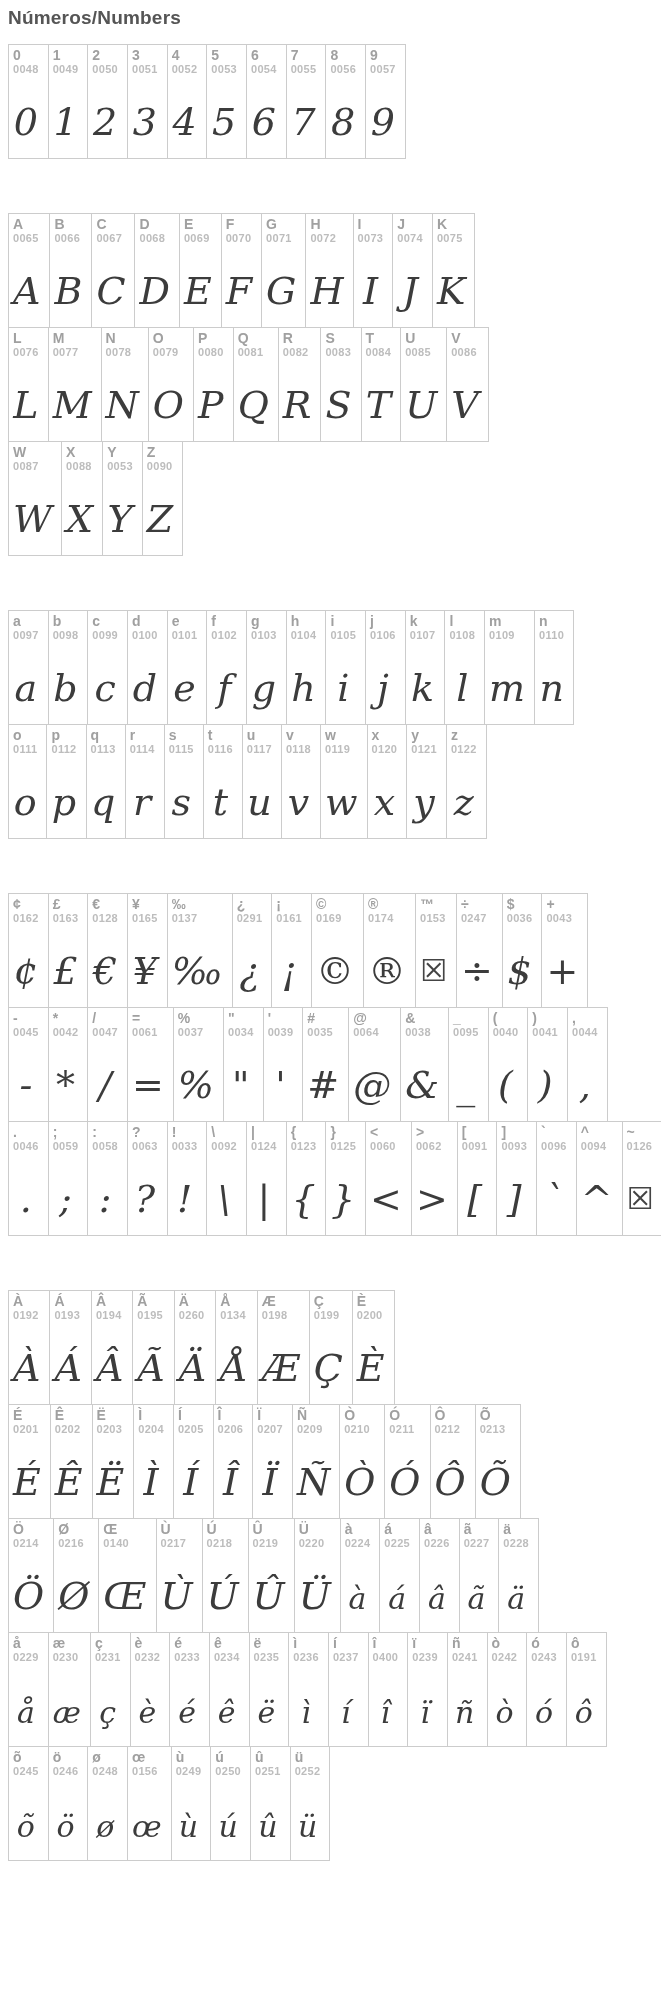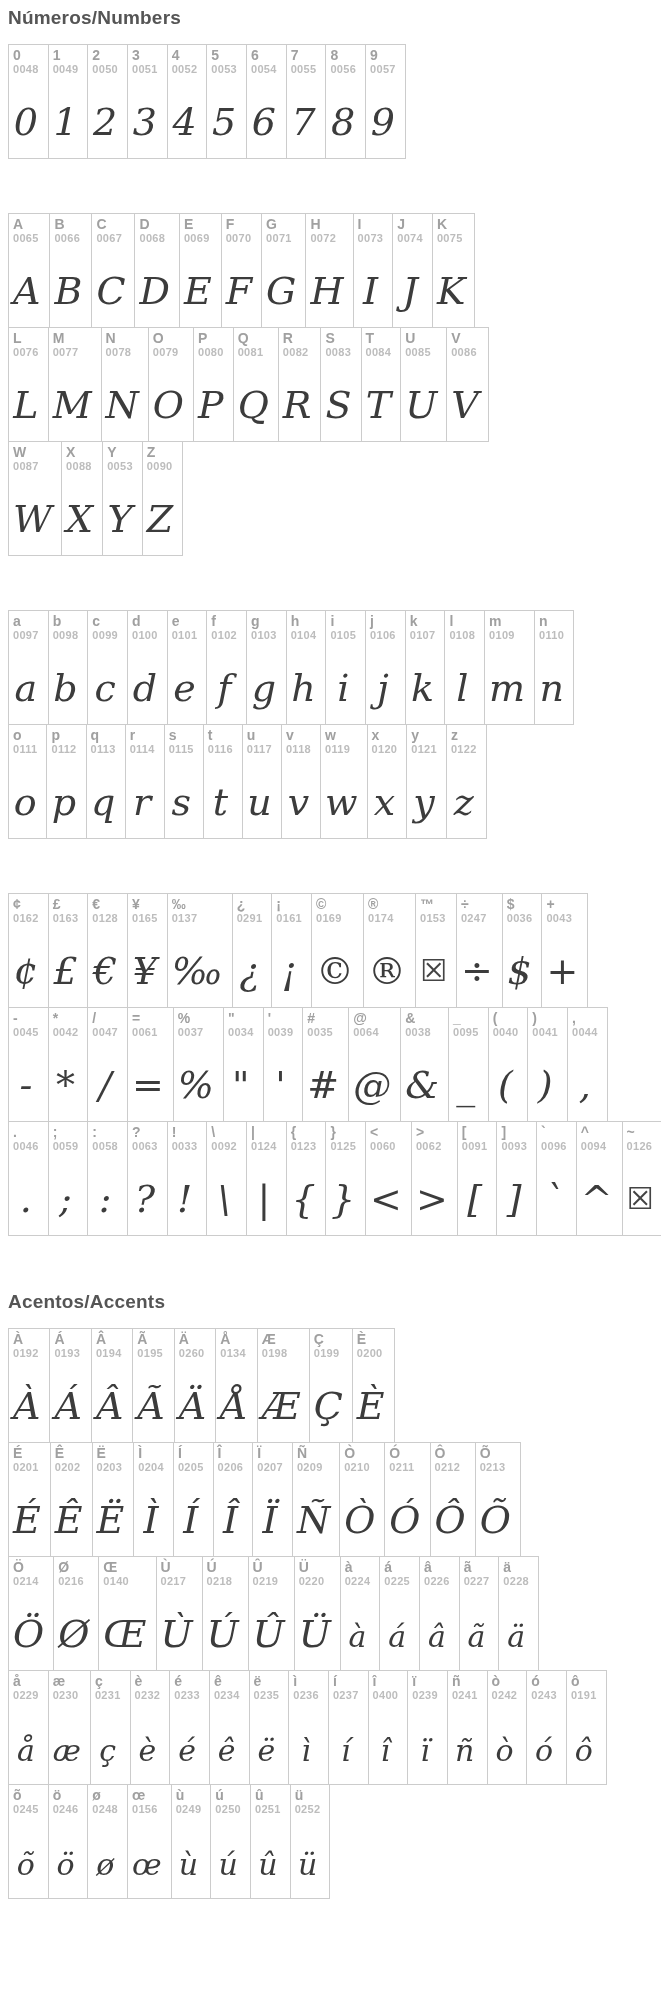--- a/index.html
+++ b/index.html
@@ -629,21 +629,20 @@
           </div>
           <div class="cell">
             <span class="cell-char">~</span>
             <span class="cell-code">0126</span>
             <div class="cell-glyph missing">☒</div>
           </div>
         </div>
       </div>
     </div>
     <div class="section">
-      <h2 class="section-title">Acentos/Accents</h2>
       <div class="charmap">
         <div class="row">
           <div class="cell">
             <span class="cell-char">À</span>
             <span class="cell-code">0192</span>
             <div class="cell-glyph">À</div>
           </div>
           <div class="cell">
             <span class="cell-char">Á</span>
             <span class="cell-code">0193</span>

